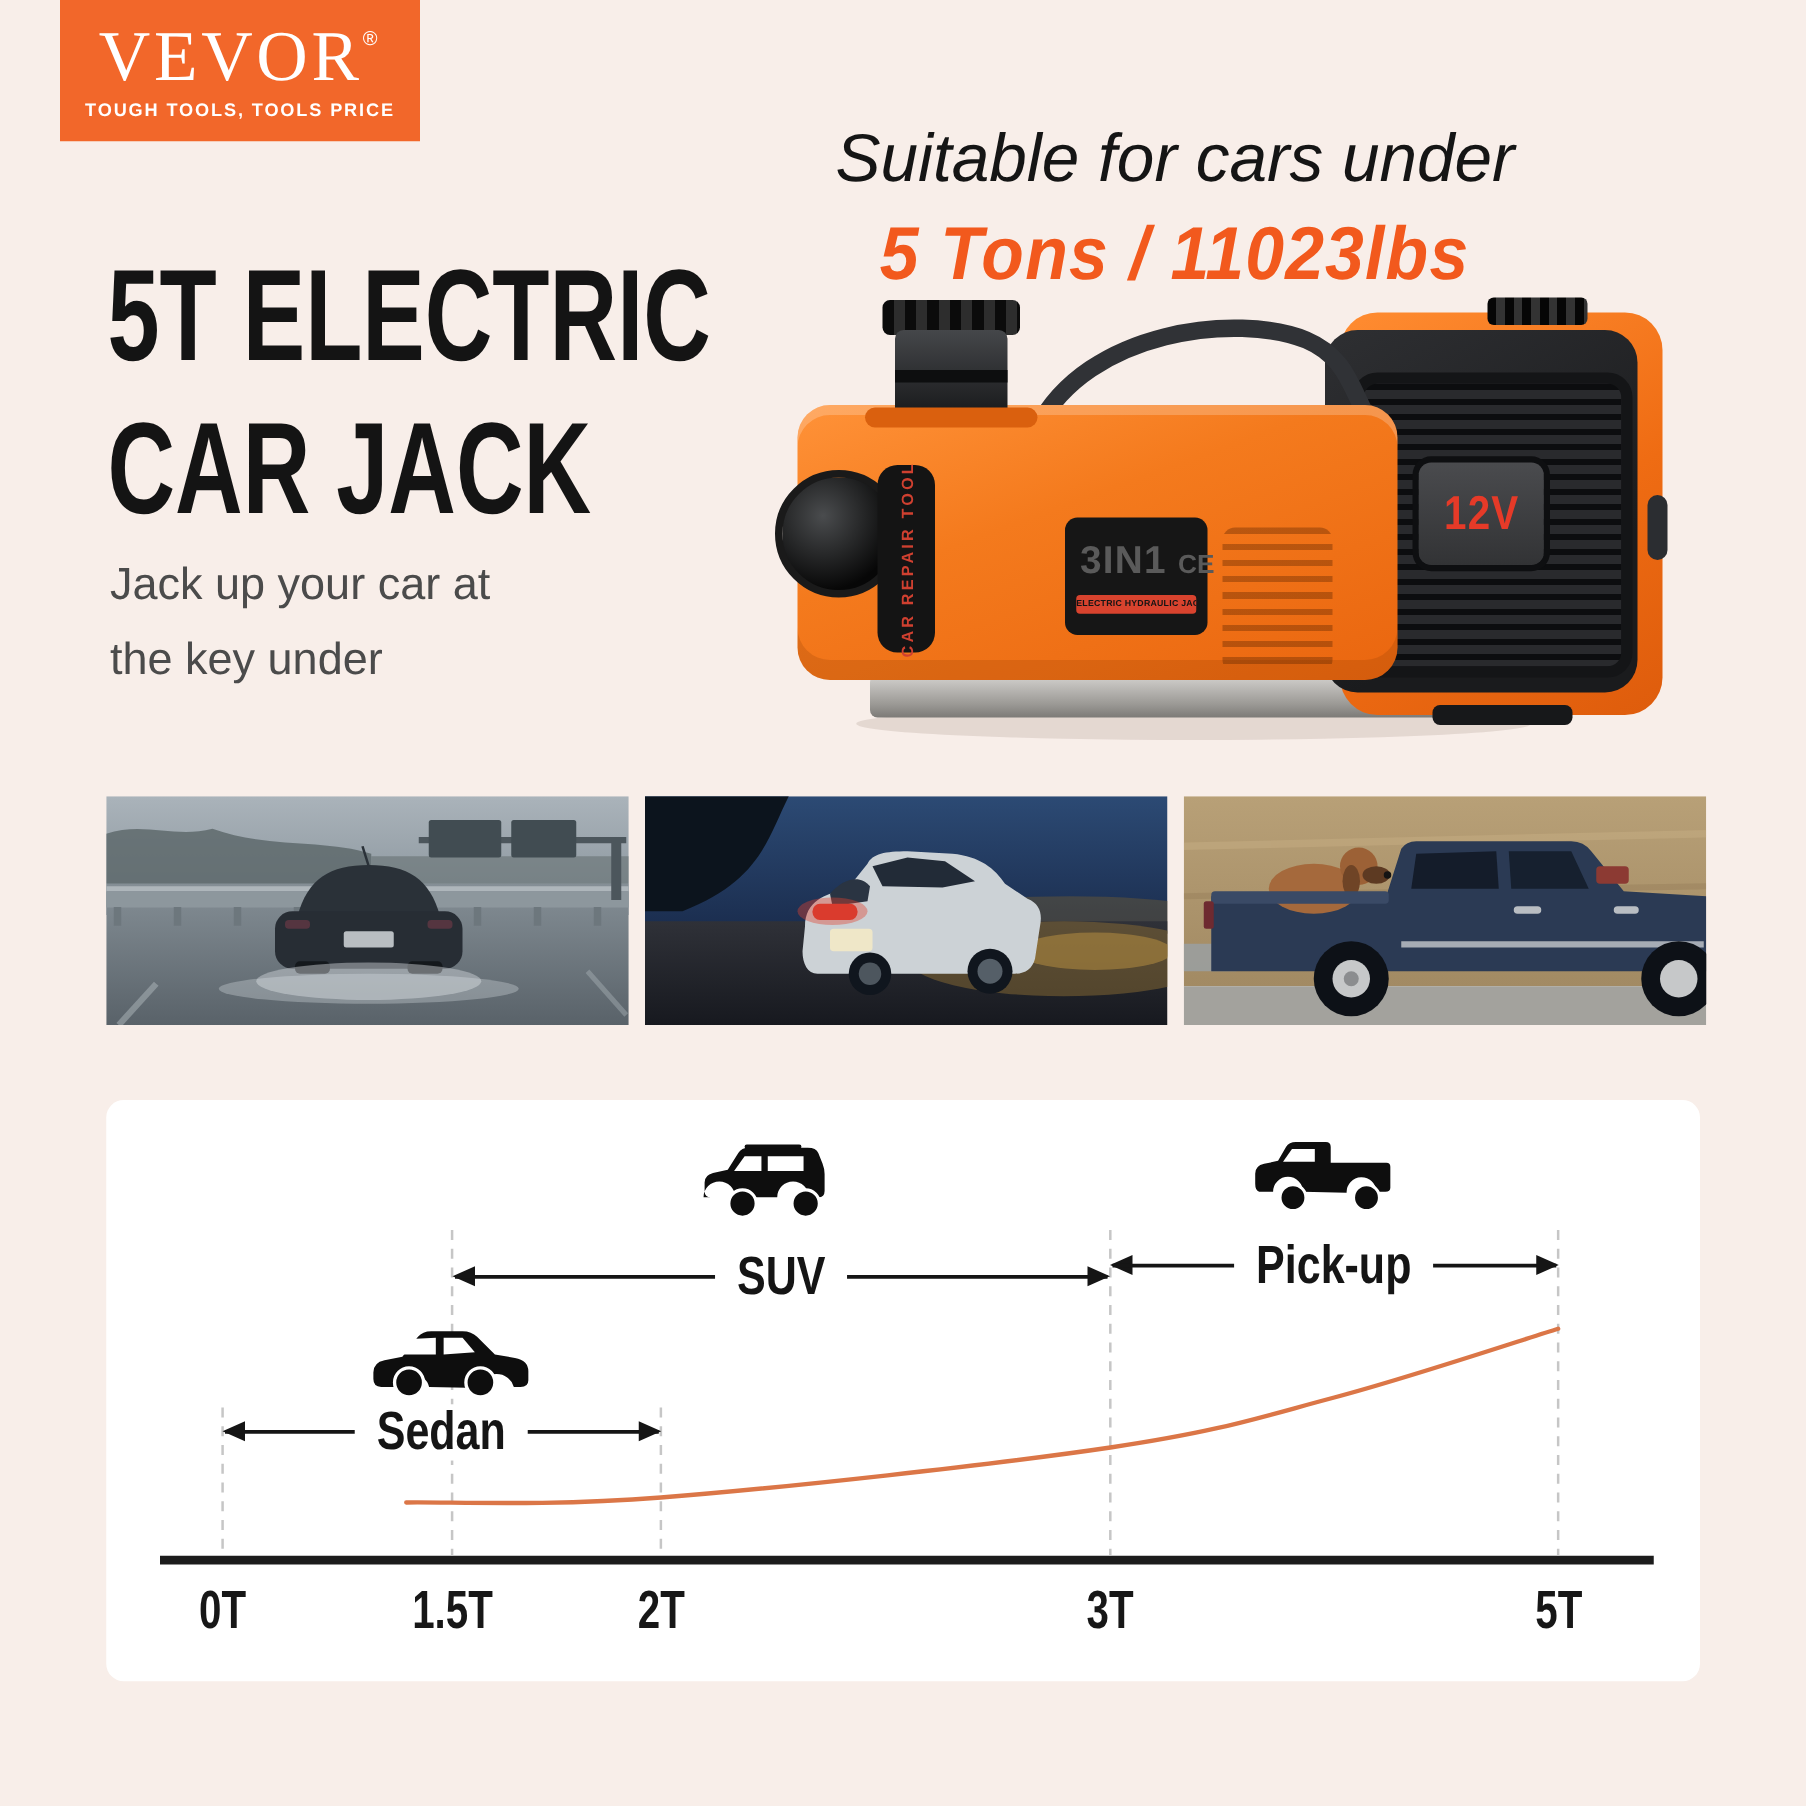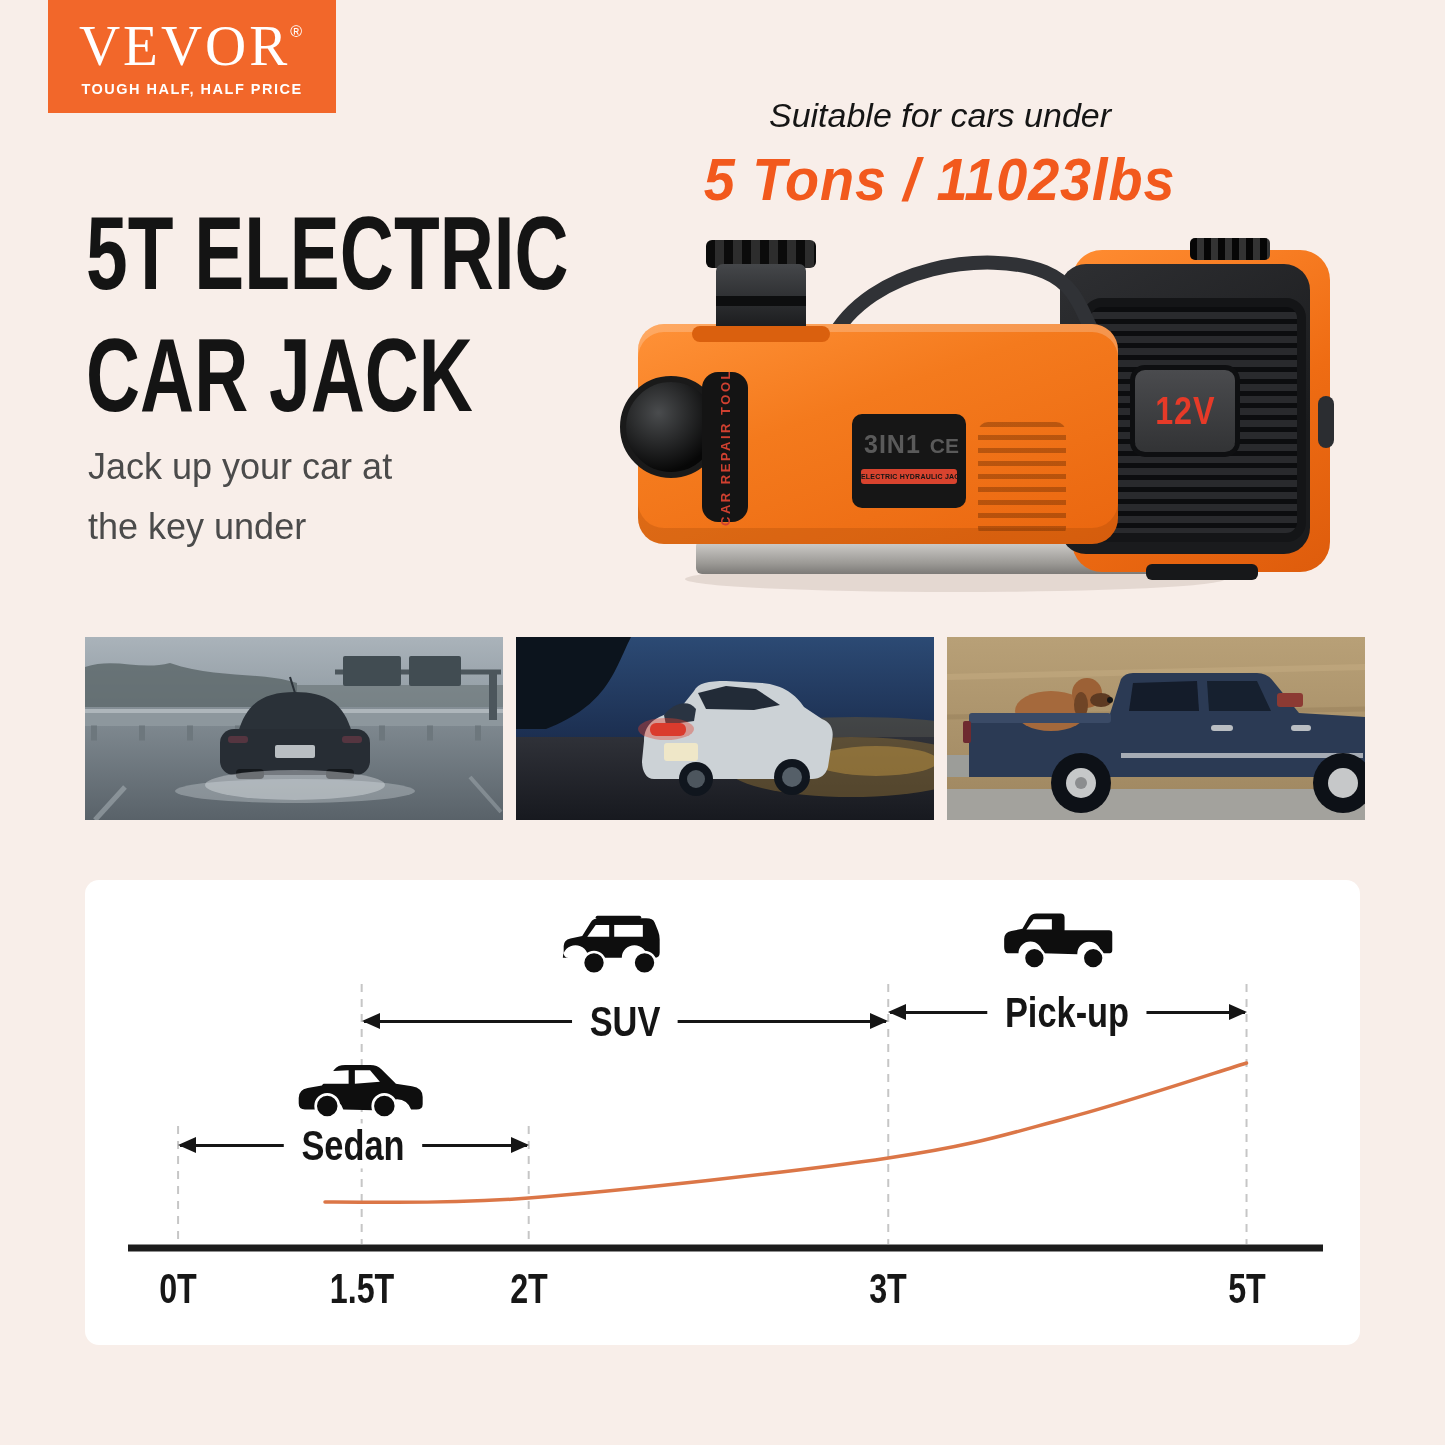--- a/index.html
+++ b/index.html
@@ -13,21 +13,21 @@
   .logo-word{font-family:"Liberation Serif",serif;font-weight:400;font-size:57px;
              letter-spacing:3px;line-height:1;}
   .logo-word sup{font-size:16px;font-family:"Liberation Sans",sans-serif;vertical-align:28px;}
   .logo-tag{font-size:14.5px;font-weight:700;letter-spacing:1.5px;margin-top:7px;}
 
   
   .headline{left:86px;top:192px;font-weight:700;font-size:104px;line-height:122px;
             transform:scaleX(0.72);transform-origin:left top;white-space:nowrap;color:#141414;}
   .subhead{left:88px;top:437px;color:#4b4b4b;font-size:36px;line-height:60px;}
   .suit{left:620px;top:96px;width:640px;text-align:center;}
-  .suit-intro{font-style:italic;font-size:34px;color:#151515;}
+  .suit-intro{font-style:italic;font-size:54px;color:#151515;}
   .suit-cap{display:inline-block;font-style:italic;font-weight:700;font-size:60px;
             transform:scaleX(0.93);margin-top:10px;letter-spacing:1px;}
 
   
   .product{left:630px;top:240px;width:705px;height:352px;}
   .product .abs{position:absolute;}
   .jack-shadow{left:55px;top:326px;width:540px;height:26px;border-radius:50%;background:rgba(90,60,45,.12);}
   .jack-base{left:66px;top:300px;width:500px;height:34px;border-radius:6px;
              background:linear-gradient(#d4d2cf,#9a9894 70%,#7c7a77);}
   .comp-shell{left:442px;top:10px;width:258px;height:322px;border-radius:30px;
@@ -57,21 +57,21 @@
   .jack-collar{left:62px;top:86px;width:138px;height:16px;border-radius:8px;background:#da600e;}
   .jack-socket{left:-10px;top:136px;width:90px;height:90px;border-radius:50%;
                border:6px solid #1a1a1a;
                background:radial-gradient(circle at 36% 34%,#4a4c4e,#070707 72%);}
   .jack-label-strip{left:72px;top:132px;width:46px;height:150px;border-radius:16px;background:#141414;
                     display:flex;align-items:center;justify-content:center;}
   .jack-label-strip span{writing-mode:vertical-rl;transform:rotate(180deg);color:#cf4030;
                          font-size:13px;font-weight:700;letter-spacing:2.5px;white-space:nowrap;}
   .jack-panel{left:222px;top:174px;width:114px;height:94px;border-radius:10px;background:#161616;}
   .panel-row{display:flex;align-items:baseline;gap:9px;margin:16px 0 0 12px;color:#5a5a5a;font-weight:700;}
-  .panel-model{font-size:25px;letter-spacing:1px;}
+  .panel-model{font-size:31px;letter-spacing:1px;}
   .panel-ce{font-size:21px;}
   .panel-strip{margin:10px auto 0;width:96px;height:15px;background:#d8432e;border-radius:3px;
                color:#141414;font-size:7px;font-weight:700;text-align:center;line-height:15px;
                letter-spacing:.2px;white-space:nowrap;overflow:hidden;}
   .jack-vents{left:348px;top:182px;width:88px;height:116px;border-radius:10px;
               background:repeating-linear-gradient(180deg,rgba(95,38,0,.38) 0 5px,rgba(0,0,0,0) 5px 13px);}
   .handle-svg{left:185px;top:10px;width:300px;height:110px;}
 
   
   .photo{top:637px;width:418px;height:183px;}
@@ -94,21 +94,21 @@
         font-size:43px;font-weight:700;color:#171717;white-space:nowrap;}
   .veh-icon{position:absolute;}
 </style>
 </head>
 <body>
 
 <div class="canvas">
 
   <div class="abs logo">
     <div class="logo-word"><span>VEVOR</span><sup>®</sup></div>
-    <div class="logo-tag">TOUGH HALF, HALF PRICE</div>
+    <div class="logo-tag">TOUGH TOOLS, TOOLS PRICE</div>
   </div>
 
   <div class="abs headline">
     <div>5T ELECTRIC</div>
     <div>CAR JACK</div>
   </div>
   <div class="abs subhead">
     <div>Jack up your car at</div>
     <div>the key under</div>
   </div>

